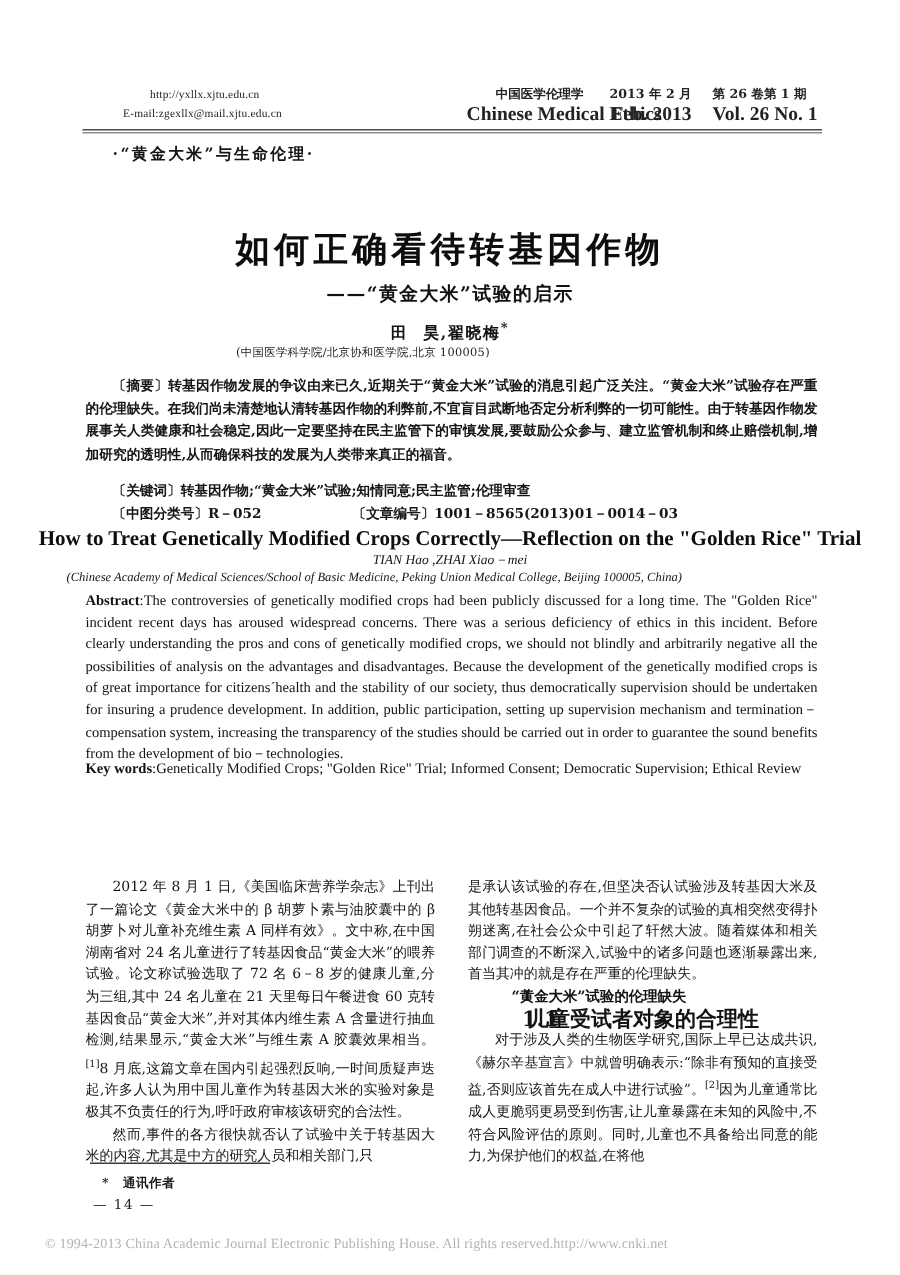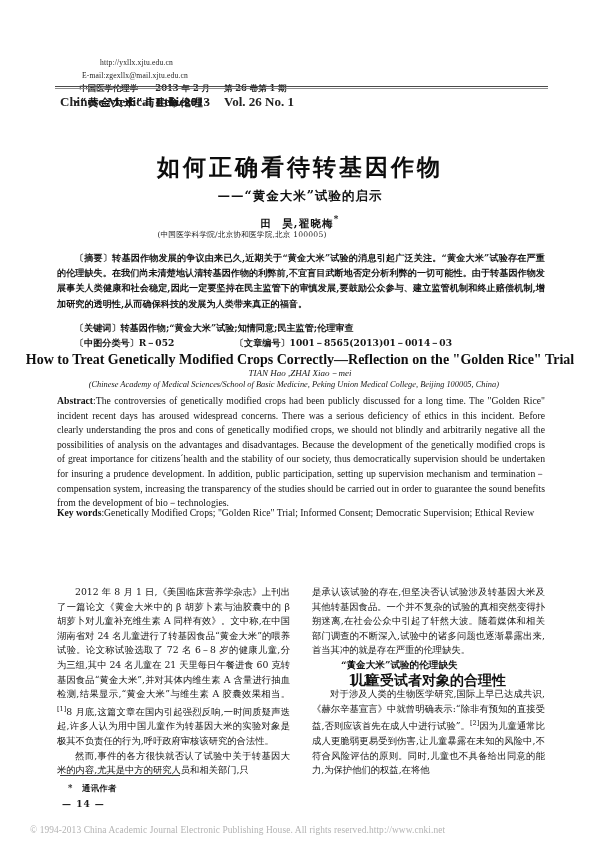--- a/index.html
+++ b/index.html
@@ -27,21 +27,20 @@
 
   
   .runhead {
     position: absolute;
     top: 56px;
     left: 60px;
     right: 55px;
     display: flex;
     justify-content: space-between;
     align-items: flex-start;
-    flex-direction: column;
   }
   .runhead-left {
     font-family: "Liberation Serif", "DejaVu Serif", serif;
     font-size: 7.6px;
     line-height: 13px;
     color: #232323;
     letter-spacing: 0.15px;
     text-align: left;
     padding-left: 22px;
   }
@@ -216,21 +215,21 @@
     font-family: "Liberation Serif", "DejaVu Serif", serif;
     font-size: 9px;
     font-style: italic;
     color: #131313;
   }
   .en-affil {
     position: absolute;
     top: 380px;
     left: 0;
     width: 499px;
-    text-align: right;
+    text-align: center;
     font-family: "Liberation Serif", "DejaVu Serif", serif;
     font-size: 8.4px;
     font-style: italic;
     color: #151515;
   }
   .en-abs {
     position: absolute;
     top: 394px;
     left: 57px;
     width: 488px;
@@ -312,21 +311,21 @@
     color: #1b1b1b;
     letter-spacing: 0.3px;
   }
   .footnote .star { display: inline-block; width: 14px; }
   .folio {
     position: absolute;
     top: 799px;
     left: 62px;
     font-family: "DejaVu Serif", serif;
     font-size: 9px;
-    font-weight: 700;
+    font-weight: 400;
     color: #1b1b1b;
     letter-spacing: 1px;
   }
 
   .cnki {
     position: absolute;
     top: 825px;
     left: 30px;
     width: 540px;
     font-family: "Liberation Serif", "DejaVu Serif", serif;

